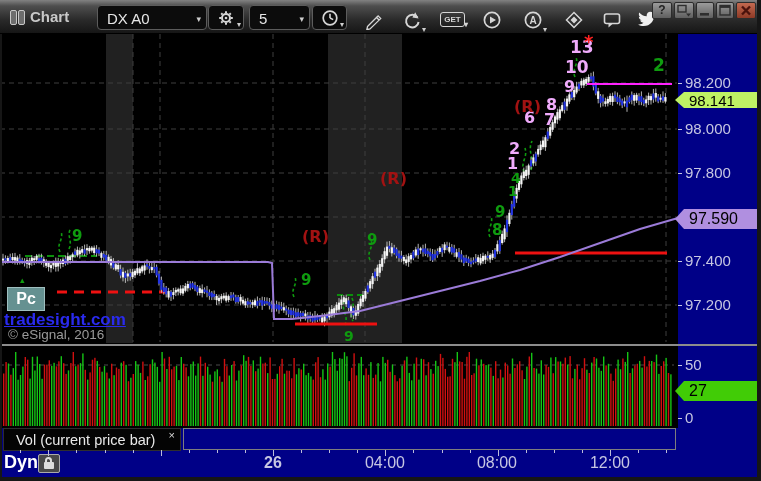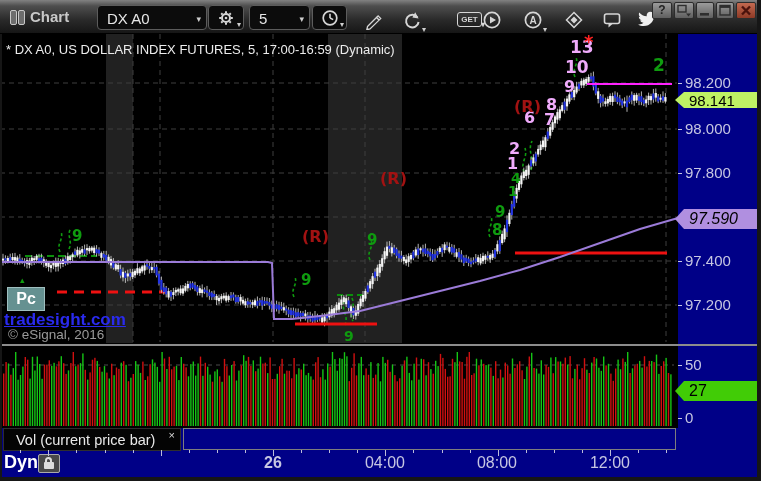--- a/index.html
+++ b/index.html
@@ -18,41 +18,41 @@
   .combo .val{position:absolute;left:9px;top:4px;font-size:15px;}
   .combo .arr{position:absolute;right:5px;top:8px;font-size:9px;color:#cfcfcf;}
   .tbtn .arr{position:absolute;right:2px;bottom:0px;font-size:8px;color:#cfcfcf;}
   .combo-symbol{left:97px;width:110px;}
   .btn-gear{left:208px;width:36px;}
   .combo-interval{left:249px;width:61px;}
   .btn-clock{left:312px;width:35px;}
   .tbtn svg{position:absolute;left:50%;top:50%;transform:translate(-50%,-50%);}
   .ticon{position:absolute;top:10px;width:20px;height:20px;cursor:pointer;}
   .get-badge{position:absolute;top:12px;width:23px;height:13px;border:1.4px solid #d6d6d6;border-radius:3px;
-    color:#d6d6d6;font-size:8px;font-weight:bold;text-align:center;line-height:13px;cursor:pointer;margin-left:17px;}
+    color:#d6d6d6;font-size:8px;font-weight:bold;text-align:center;line-height:13px;cursor:pointer;}
   .get-badge .arr{position:absolute;right:-4px;bottom:-5px;font-size:8px;}
   
   .winbtn{position:absolute;top:2px;width:20px;height:17px;border:1px solid #2c2c2c;border-radius:2px;
     background:linear-gradient(180deg,#9b9b9b,#5f5f5f);text-align:center;cursor:pointer;box-sizing:border-box;}
   .winbtn.close{background:linear-gradient(180deg,#c36950,#8e3a26);}
   .winbtn .q{font-size:12px;font-weight:bold;color:#222;line-height:15px;}
   
   .chart-bg{position:absolute;left:0;top:33px;width:678px;height:311px;background:#000;}
   .divider{position:absolute;left:0;top:344px;width:757px;height:2px;background:#8c8c8c;z-index:4;}
   .vol-bg{position:absolute;left:0;top:346px;width:678px;height:82px;background:#000;}
   .axis{position:absolute;left:678px;width:79px;background:#000087;z-index:3;}
   #price-axis{top:33px;height:311px;}
   #vol-axis{top:346px;height:82px;}
   .ax-label{position:absolute;left:7px;color:#c6c6e2;font-size:15px;line-height:1;}
   .ax-dash{position:absolute;left:0;width:4px;height:1px;background:#c6c6e2;}
   .tag{position:absolute;left:675px;width:82px;z-index:5;color:#000;
     clip-path:polygon(0 50%,9px 0,100% 0,100% 100%,9px 100%);}
   .tag span{position:absolute;left:14px;top:50%;transform:translateY(-50%);}
   #tag-last{background:#bef264;font-size:15px;}
-  #tag-ma{background:#b08fe0;font-size:16px;font-style:italic;}
+  #tag-ma{background:#b08fe0;font-size:16px;}
   #tag-vol{background:#41cc06;font-size:16px;}
   
   .chart-header{position:absolute;left:6px;top:42px;font-size:13px;color:#ececec;z-index:4;}
   .pc-badge{position:absolute;left:7px;top:287px;width:36px;height:22px;background:#659191;
     border:1px solid #9fbfbf;color:#fff;font-size:16px;font-weight:bold;text-align:center;line-height:22px;z-index:4;cursor:pointer;}
   .watermark{position:absolute;left:4px;top:310px;font-size:17px;font-weight:bold;color:#2a2aee;
     text-decoration:underline;z-index:4;cursor:pointer;}
   .copyright{position:absolute;left:8px;top:327px;font-size:13.5px;color:#9a9a9a;z-index:4;}
   #annos{position:absolute;left:0;top:0;width:761px;height:481px;z-index:4;pointer-events:none;}
   .anno{position:absolute;line-height:1;font-family:"DejaVu Sans","Liberation Sans",sans-serif;}
@@ -952,21 +952,20 @@
         <rect x="661.9" y="96.3" width="2.2" height="4.4" fill="#2334e4"></rect>
         <line x1="665.3999999999966" y1="93.1" x2="665.3999999999966" y2="103.5" stroke="#c8c8c8" stroke-width="0.9"></line>
         <rect x="664.3" y="97.1" width="2.2" height="4.4" fill="#f5f5f5"></rect>
       </g>
       <line x1="295" y1="324" x2="377" y2="324" stroke="#ee1111" stroke-width="3" stroke-dasharray="none"></line>
       <line x1="515" y1="253" x2="667" y2="253" stroke="#ee1111" stroke-width="3" stroke-dasharray="none"></line>
       <line x1="587" y1="84" x2="672" y2="84" stroke="#ff22ff" stroke-width="2" stroke-dasharray="none"></line>
       <polyline points="0,262 268,262 272,263 274,319 292,319 320,316 360,311 400,301 440,291 480,281 520,270 560,257 600,243 640,229 678,218" fill="none" stroke="#9b7bd8" stroke-width="2"></polyline>
     </svg>
 
-  <div class="chart-header">* DX A0, US DOLLAR INDEX FUTURES, 5, 17:00-16:59 (Dynamic)</div>
   <div class="pc-badge">Pc</div>
   <div class="watermark">tradesight.com</div>
   <div class="copyright">© eSignal, 2016</div>
   <div id="annos">
       <div class="anno g" style="left: 72px; top: 229px; font-size: 15px;">9</div>
       <div class="anno g" style="left: 301px; top: 273px; font-size: 15px;">9</div>
       <div class="anno g" style="left: 367px; top: 233px; font-size: 15px;">9</div>
       <div class="anno g" style="left: 344px; top: 329px; font-size: 14px;">9</div>
       <div class="anno g" style="left: 495px; top: 205px; font-size: 15px;">9</div>
       <div class="anno g" style="left: 492px; top: 223px; font-size: 15px;">8</div>

